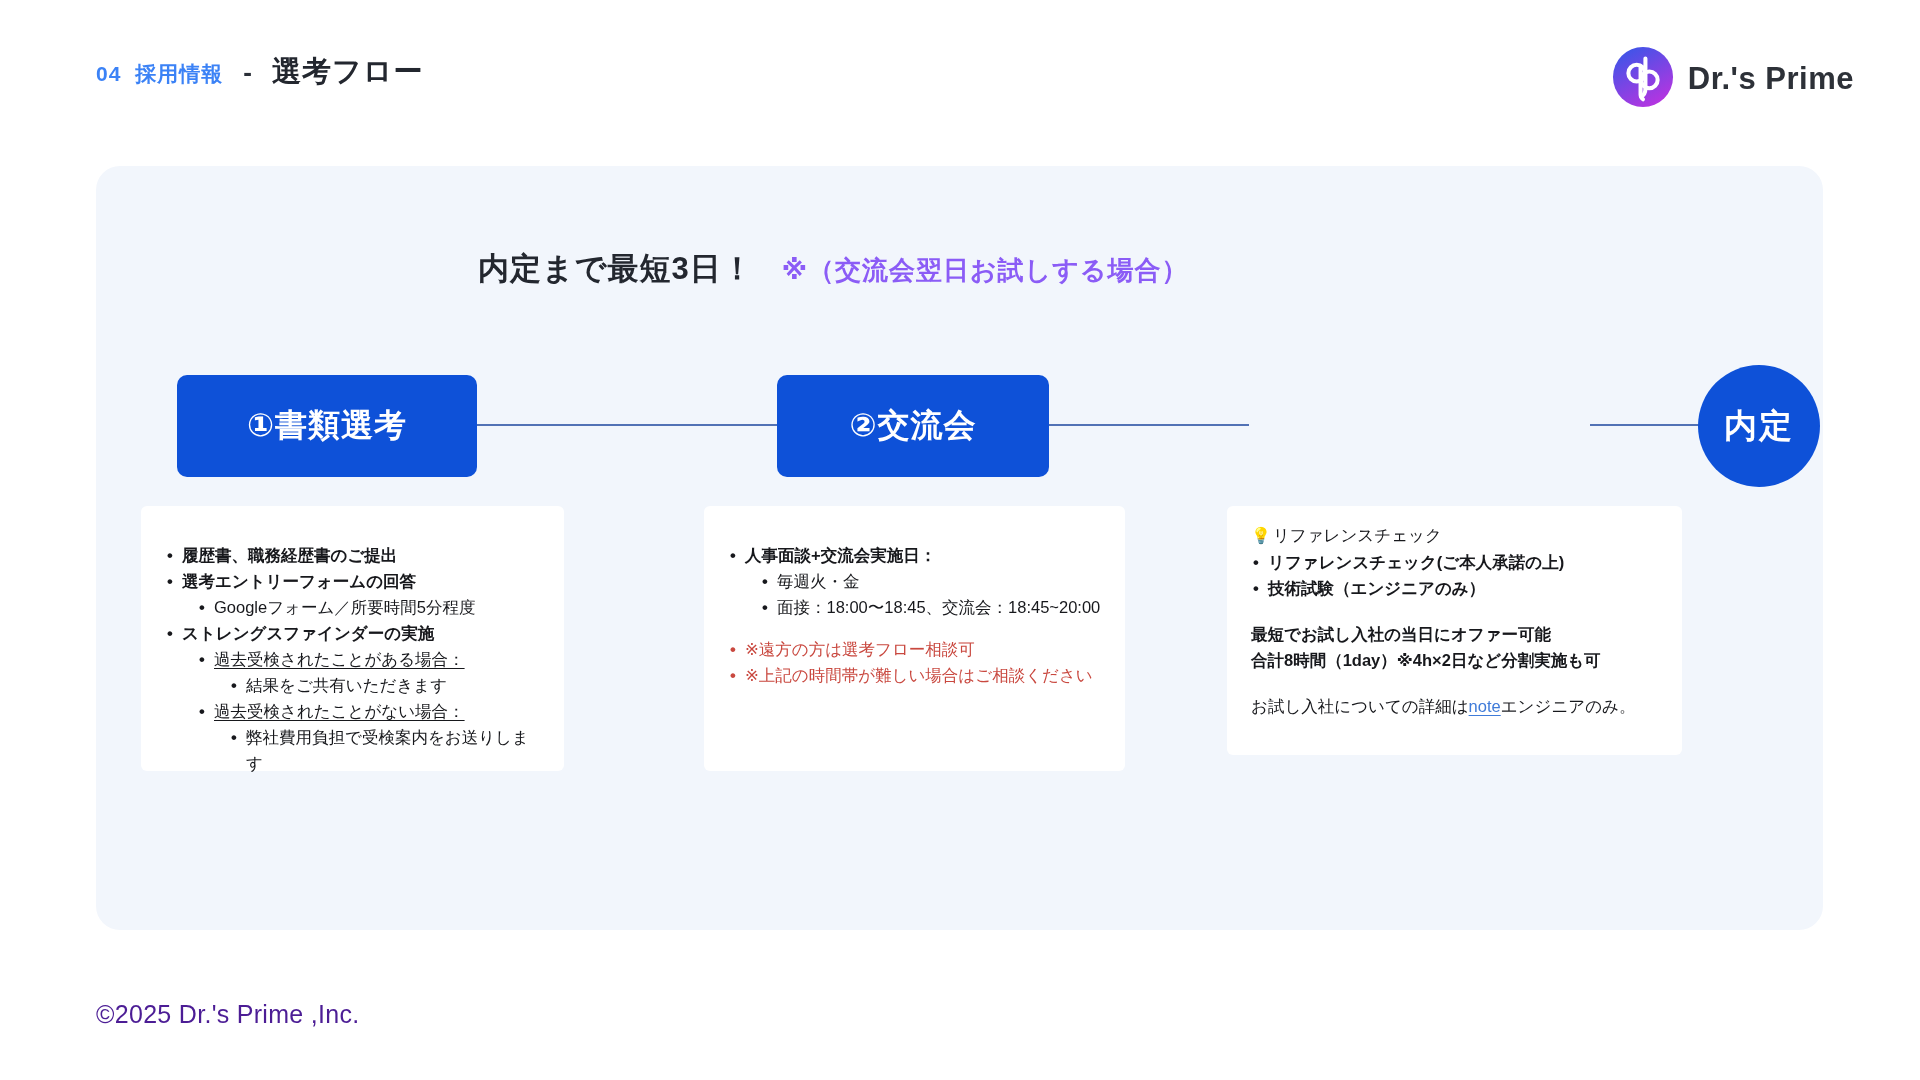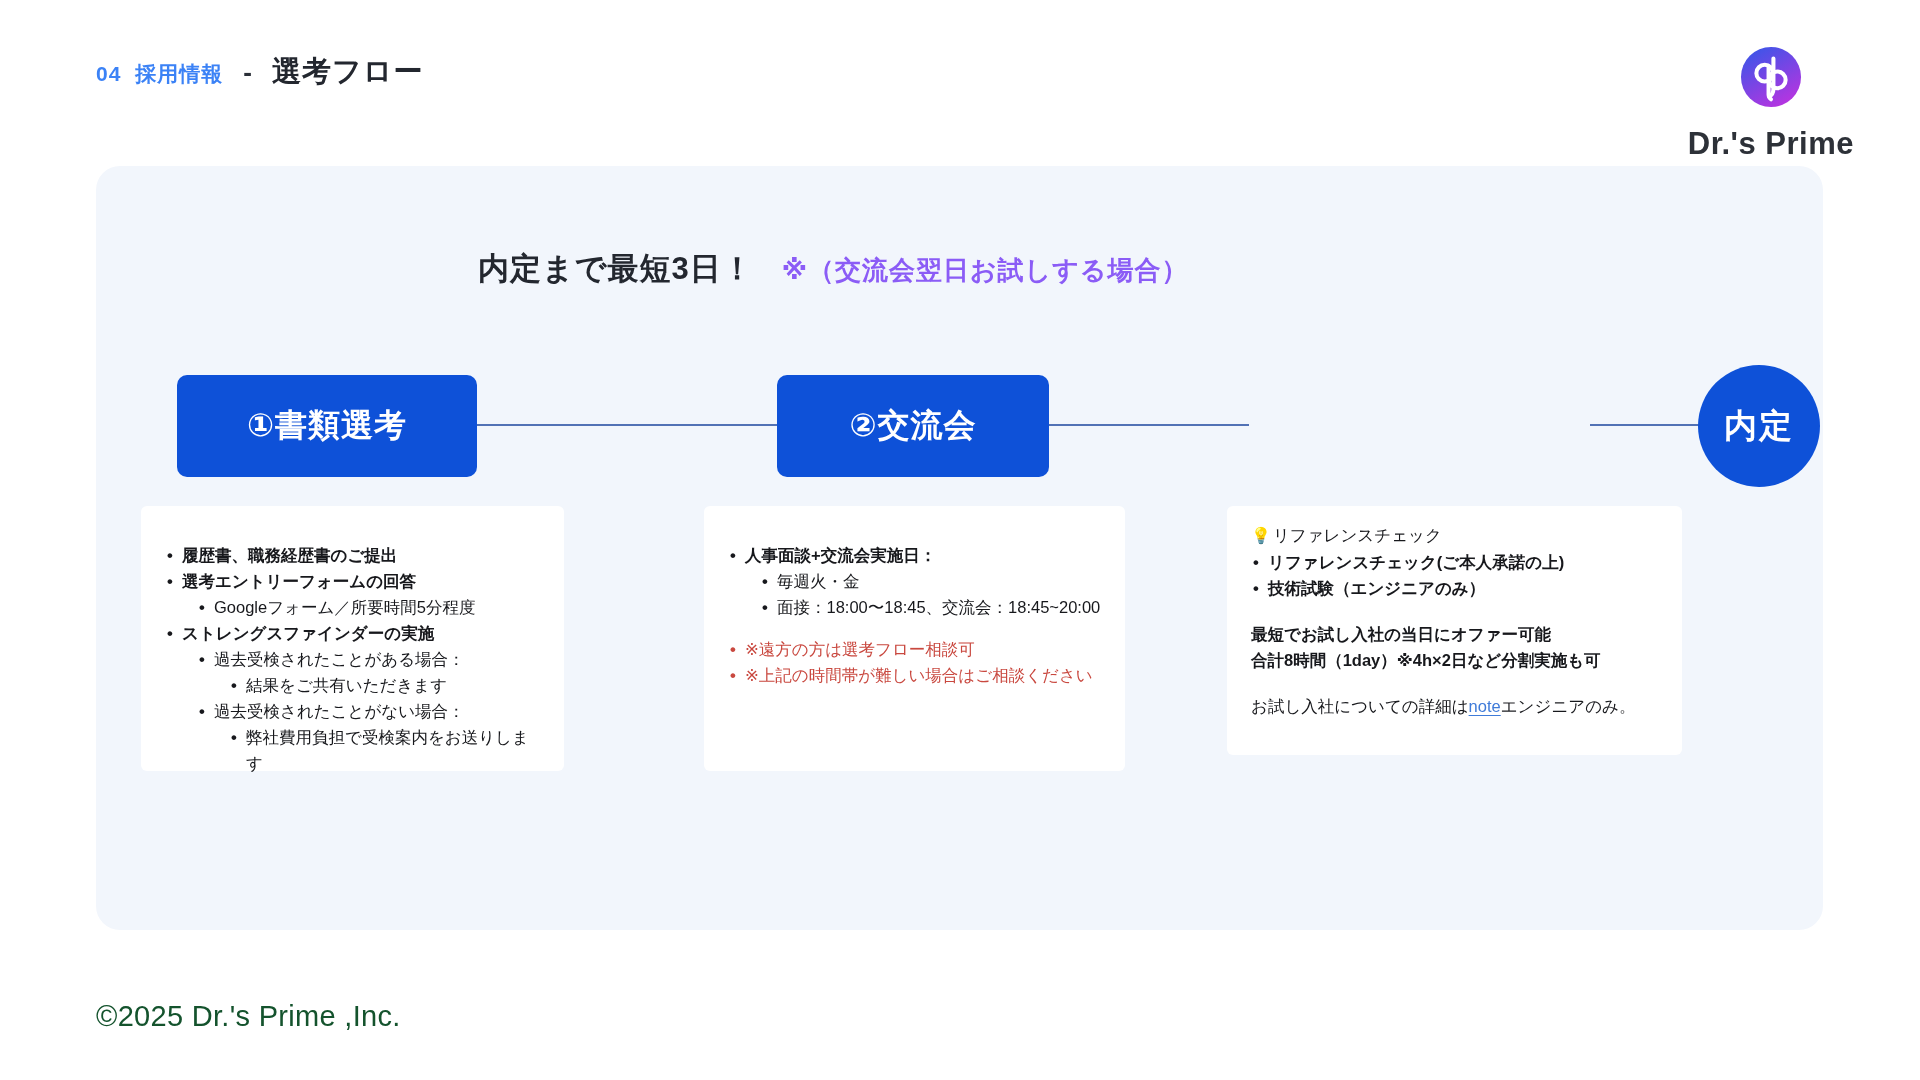--- a/index.html
+++ b/index.html
@@ -28,21 +28,21 @@
     position:absolute;left:96px;top:52px;
     display:flex;align-items:baseline;gap:14px;
   }
   .header .muted{color:#3b82f6;font-weight:bold;font-size:21px;letter-spacing:1px;}
   .header .sep{color:#2b2f38;font-weight:bold;font-size:26px;padding:0 6px;}
   .header .title{color:#23272f;font-weight:bold;font-size:29px;letter-spacing:1px;}
 
   
   .brand{
     position:absolute;right:66px;top:46px;
-    display:flex;align-items:center;gap:14px;flex-direction:column;
+    display:flex;align-items:center;gap:14px;
   }
   .brand .name{font-size:31px;font-weight:bold;color:#2d3138;letter-spacing:.5px;}
 
   
   .panel{
     position:absolute;left:96px;top:166px;
     width:1727px;height:764px;
     background:var(--panel-bg);
     border-radius:24px;
   }
@@ -96,34 +96,34 @@
   .l2{padding-left:49px;}
   .l3{padding-left:81px;}
   .l1::before,.l2::before,.l3::before{
     content:"\2022";
     position:absolute;font-weight:bold;
   }
   .l1::before{left:2px;}
   .l2::before{left:34px;}
   .l3::before{left:66px;}
   .b{font-weight:bold;}
-  .u{text-underline-offset:3px;}
+  .u{text-decoration:underline;text-underline-offset:3px;}
   .red{color:var(--alert-red);}
   .red::before{color:var(--alert-red);}
   .spacer16{height:16px;}
   .spacer20{height:20px;}
   .heading-line{display:flex;align-items:baseline;gap:2px;}
   .bulb{font-size:16px;}
   .plain{padding-left:0;}
   a.note-link{color:var(--link-blue);text-decoration:underline;text-underline-offset:3px;cursor:pointer;}
 
   
   .footer{
     position:absolute;left:96px;top:1000px;
-    font-size:29px;color:#14532d;letter-spacing:.3px;
+    font-size:25px;color:#4c1d95;letter-spacing:.3px;
   }
 </style>
 </head>
 <body>
 
 <div class="page">
 
   <div class="header">
     <span class="muted">04</span>
     <span class="muted">採用情報</span>

